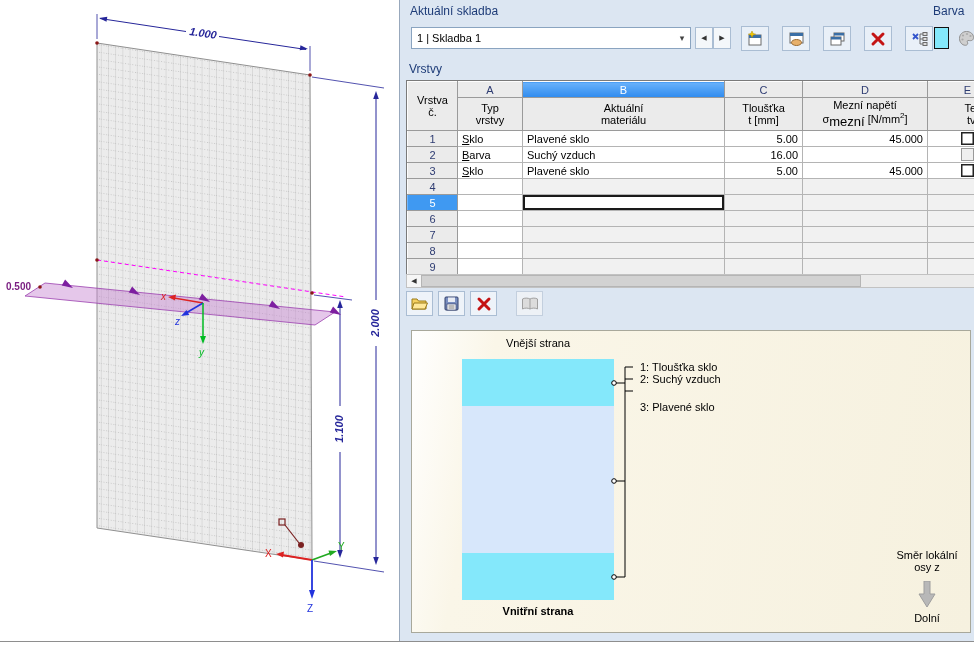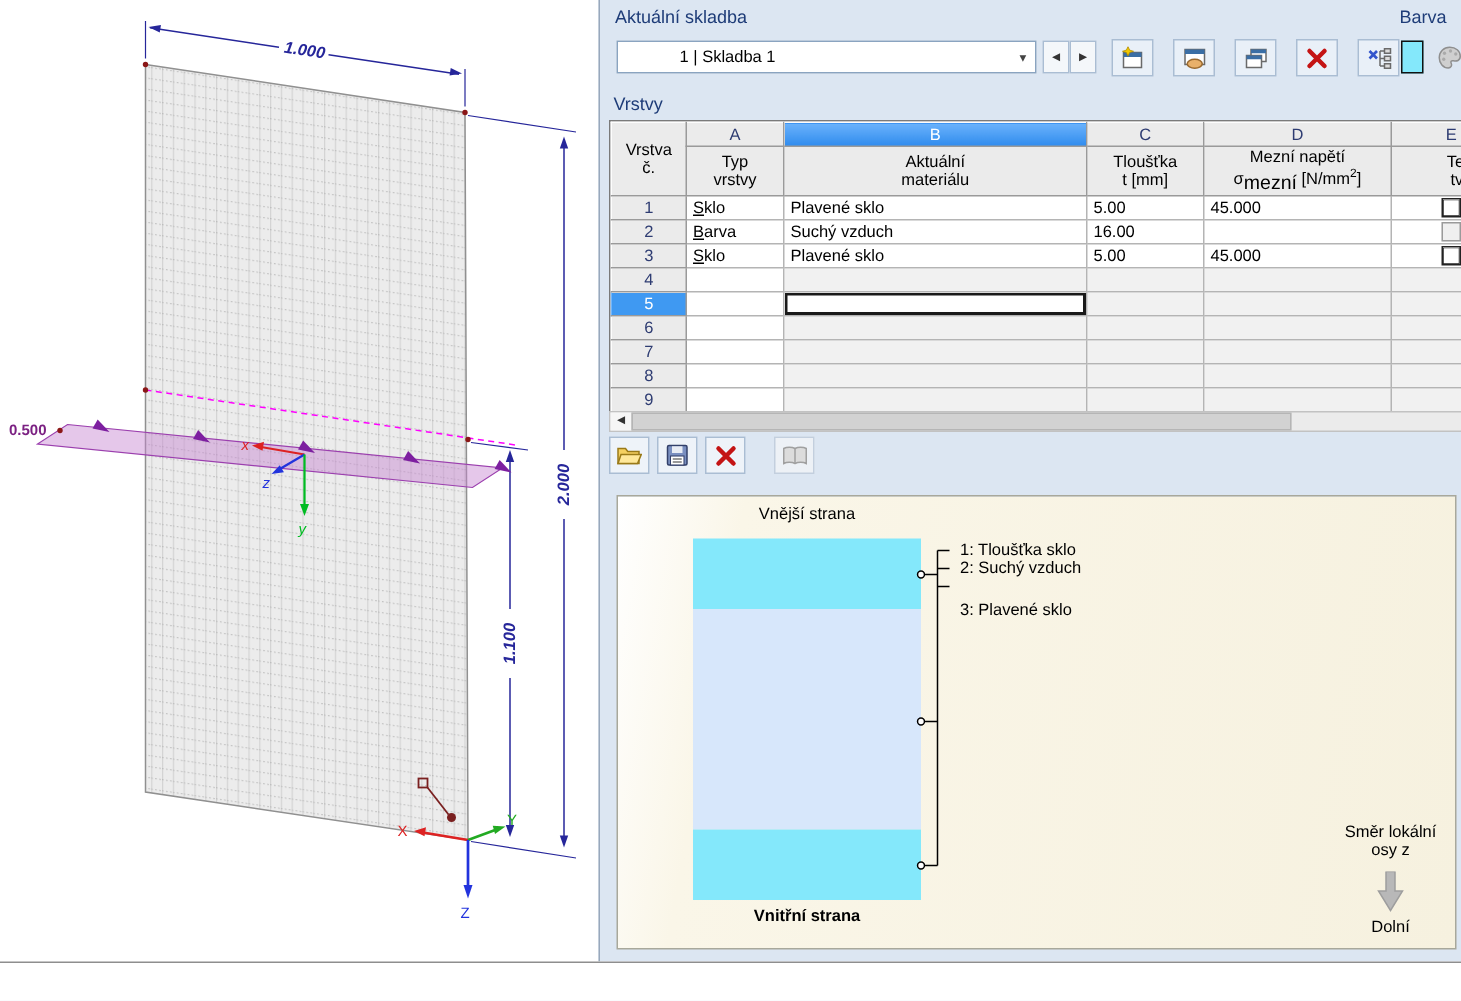--- a/index.html
+++ b/index.html
@@ -5,37 +5,37 @@
   html,body{margin:0;padding:0;background:#fff;}
   #app{position:relative;width:974px;height:667px;overflow:hidden;
        font-family:"Liberation Sans","DejaVu Sans",sans-serif;font-size:11px;color:#000;background:#fff;}
   
   #viewport{position:absolute;left:0;top:0;width:399px;height:641px;background:#fff;}
   
   #rightpanel{position:absolute;left:399px;top:0;width:575px;height:641px;background:#dce6f2;border-left:1px solid #98a8bc;overflow:hidden;}
   .group-label{position:absolute;color:#1e3c78;font-size:12px;white-space:nowrap;}
   
   #combo{position:absolute;left:11px;top:27px;width:280px;height:22px;background:#fff;border:1px solid #8aa4c0;box-sizing:border-box;display:flex;align-items:center;}
-  #combo .val{flex:1;padding-left:5px;margin-left:36px;}
+  #combo .val{flex:1;padding-left:5px;}
   #combo .chev{width:16px;color:#444;font-size:9px;text-align:center;}
   .spinbtn{position:absolute;top:27px;width:18px;height:22px;background:#f4f7fa;border:1px solid #aabdd3;box-sizing:border-box;font-size:7px;color:#333;display:flex;align-items:center;justify-content:center;}
   .tbtn{position:absolute;top:26px;width:28px;height:25px;background:#e9f0f8;border:1px solid #aabdd3;box-sizing:border-box;display:flex;align-items:center;justify-content:center;}
   .tbtn svg{display:block;}
   
   #swatch{position:absolute;left:534px;top:27px;width:15px;height:22px;border:1px solid #111;box-sizing:border-box;}
   
   #layers-box{position:absolute;left:6px;top:80px;width:569px;background:#fff;border:1px solid #7a7a7a;box-sizing:border-box;overflow:hidden;}
   table{border-collapse:collapse;table-layout:fixed;width:600px;}
   td,th{border:1px solid #b4b4b4;padding:0 4px;height:16px;overflow:hidden;white-space:nowrap;font-weight:normal;box-sizing:border-box;}
   .rowhdr,.cornerhdr,.letterhdr,.namehdr{background:#ebebeb;border:1px solid #9a9a9a;
      border-top-color:#fdfdfd;border-left-color:#fdfdfd;text-align:center;color:#2e3c72;}
   .namehdr,.cornerhdr{color:#000;}
   .letterB{background:linear-gradient(#6ab2fb,#2f8bee);color:#fff;}
   .rowhdr.sel{background:#3f99f2;color:#fff;border-top-color:#6fb6ff;border-left-color:#6fb6ff;}
-  .cell-r{}
+  .cell-r{text-align:right;}
   .cell-c{text-align:center;}
   .empty{background:#f1f1f1;}
   .typ{display:inline-block;}
   .typ::first-letter{text-decoration:underline;}
   .focuscell{box-shadow:inset 0 0 0 2px #1a1a1a;background:#fff;}
   .cb{display:inline-block;width:11px;height:11px;background:#fff;border:1px solid #222;box-shadow:inset 0 0 0 0.5px #222;vertical-align:middle;}
   .cb.dis{background:#efefef;border-color:#9a9a9a;box-shadow:none;}
   sub.sg{font-size:13px;}
   sup.sg{font-size:8px;}
   

